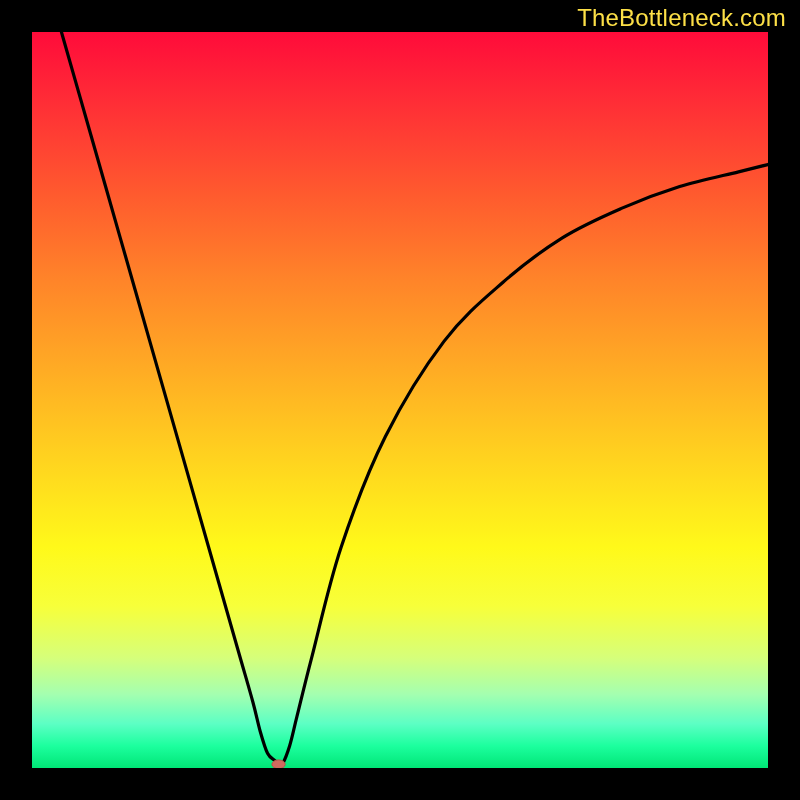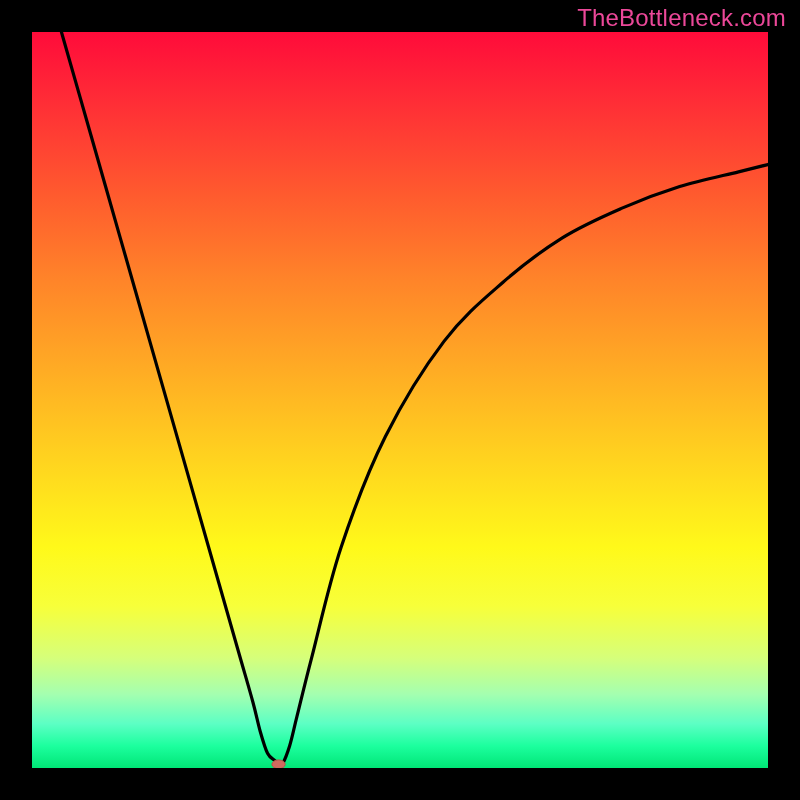--- a/index.html
+++ b/index.html
@@ -39,21 +39,21 @@
       #a4ffb0 90%,
       #5cffc4 94%,
       #1cff9e 97%,
       #00e676 100%
     );
   }
   .watermark {
     position: absolute;
     top: 4px;
     right: 14px;
-    color: #ec4899;
+    color: #fde047;
     font-size: 24px;
     letter-spacing: 0.2px;
     font-weight: 500;
   }
   svg {
     position: absolute;
     left: 0;
     top: 0;
   }
   .curve {

